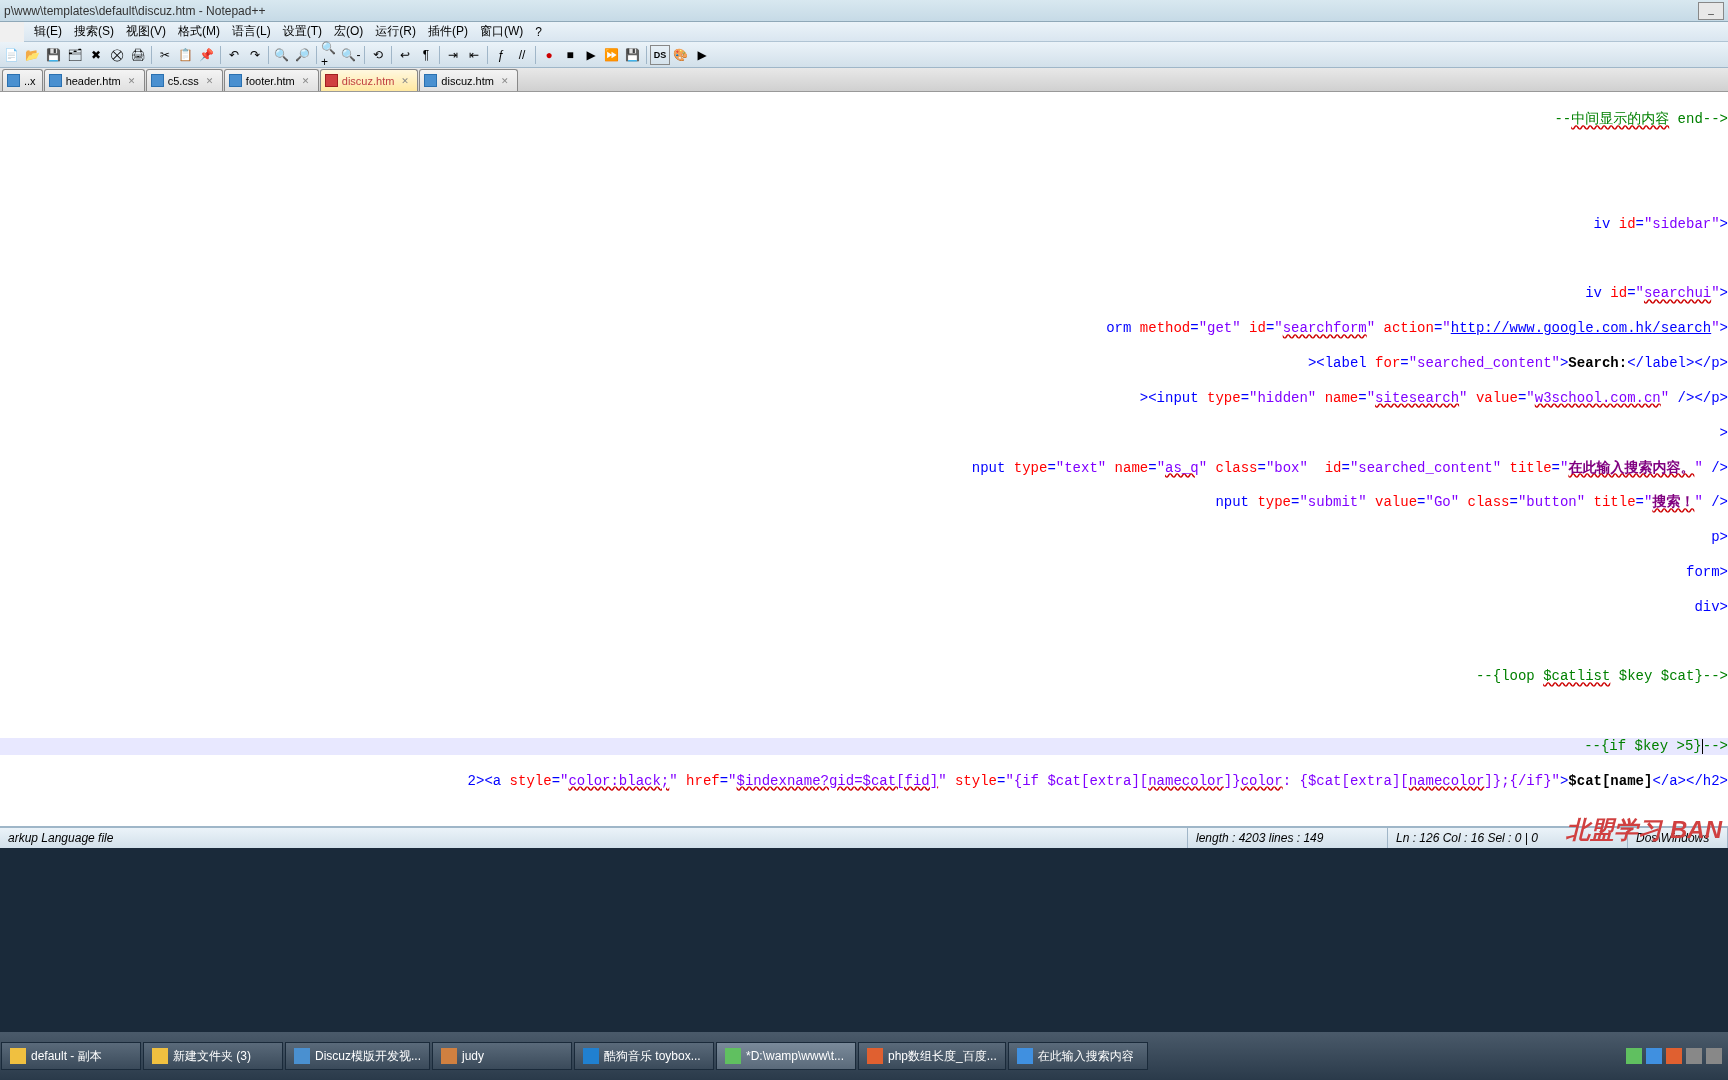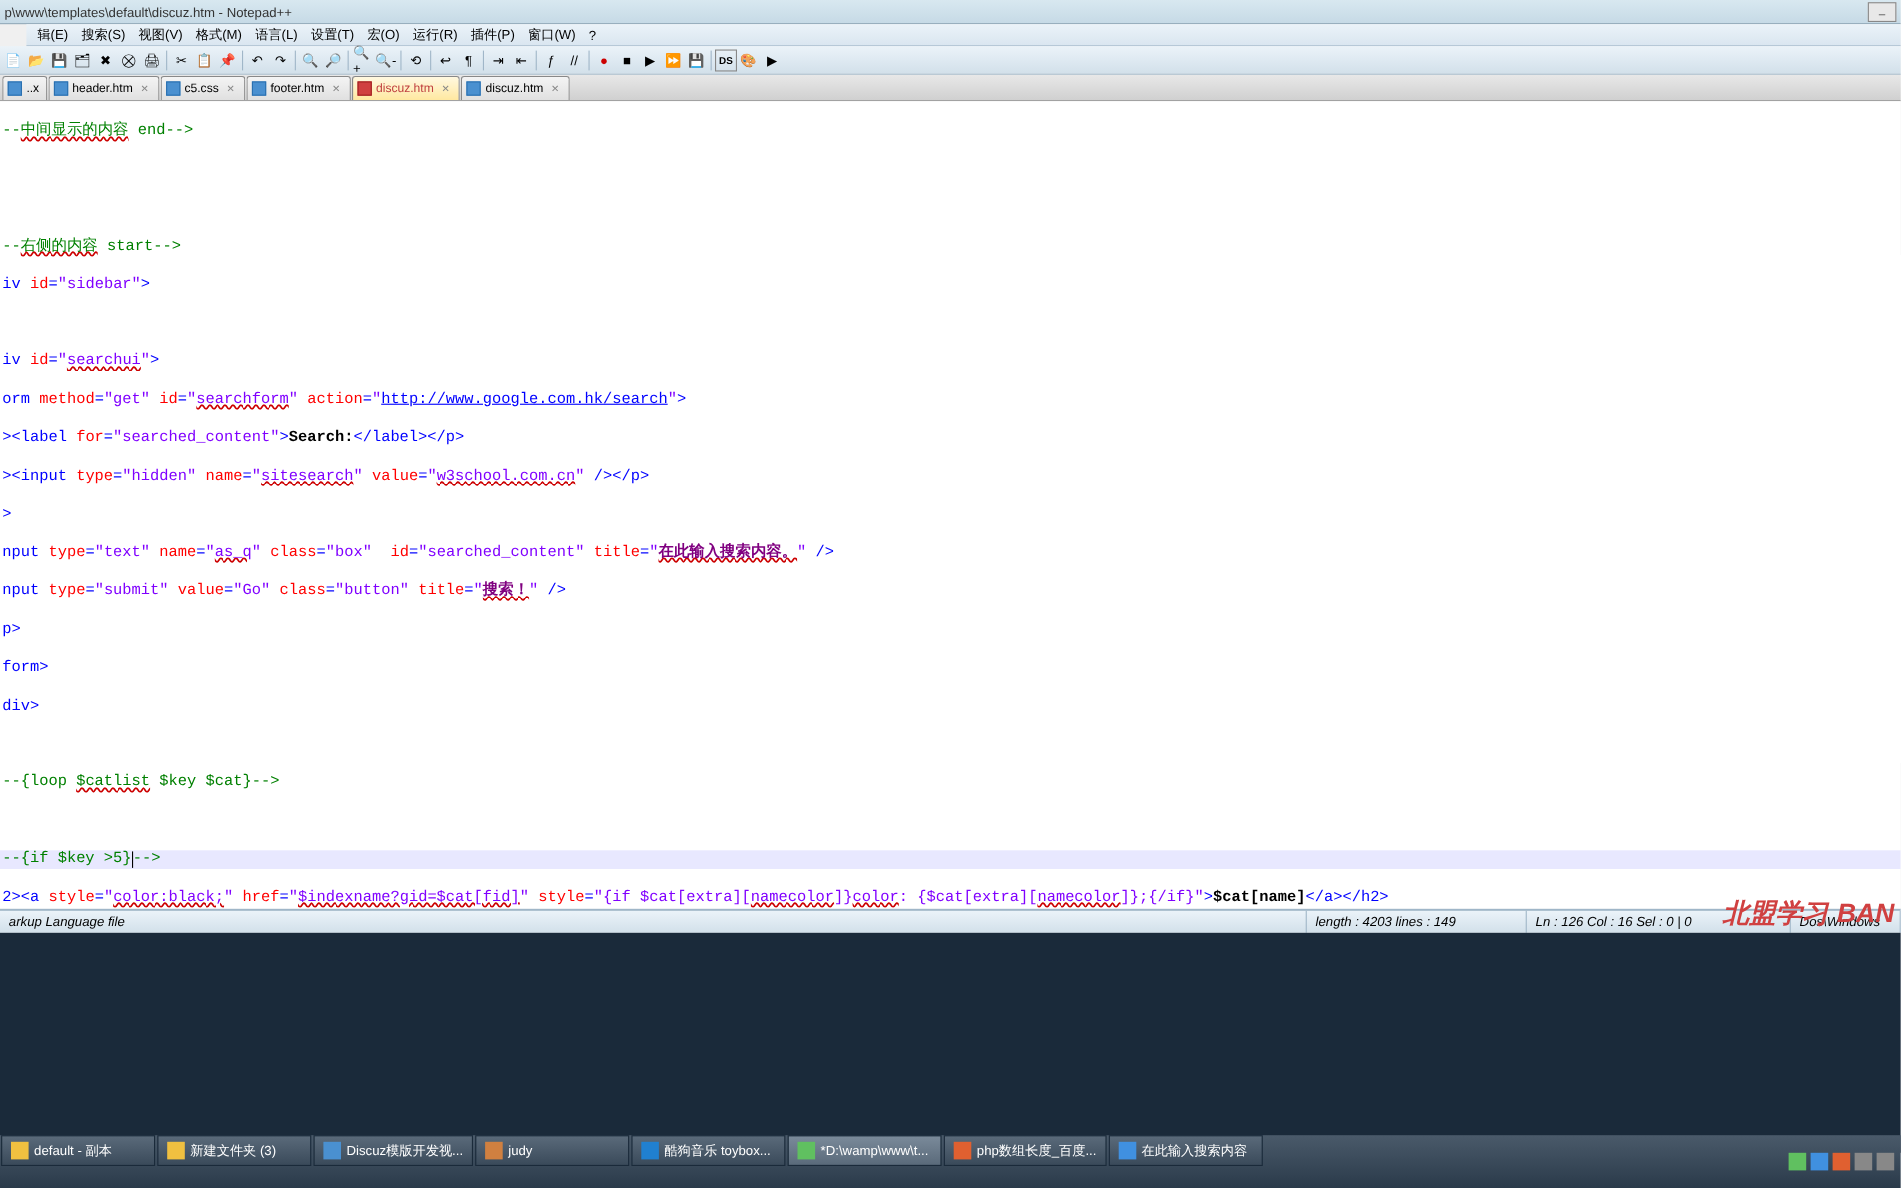--- a/index.html
+++ b/index.html
@@ -21,21 +21,21 @@
 
 
 .tabbar { height: 24px; background: linear-gradient(to bottom, #e8e8e8, #d0d0d0); border-bottom: 1px solid #999; display: flex; align-items: flex-end; padding-left: 2px; }
 .tab { height: 22px; padding: 0 6px 0 4px; background: linear-gradient(to bottom, #f4f4f4, #e0e0e0); border: 1px solid #888; border-bottom: none; margin-right: 1px; display: flex; align-items: center; gap: 4px; font-size: 11px; border-top-left-radius: 3px; border-top-right-radius: 3px; position: relative; }
 .tab.active { background: linear-gradient(to bottom, #fff8e0, #ffe8a0); }
 .tab.unsaved { color: #c04040; }
 .tab-icon { width: 13px; height: 13px; background: #4a90d0; border: 1px solid #2a70b0; }
 .tab-close { width: 10px; height: 10px; font-size: 9px; color: #888; margin-left: 3px; }
 
 
-.editor { background: #fff; height: 734px; overflow: hidden; padding: 2px 0 0 0; font-family: Consolas, "Courier New", monospace; font-size: 14px; line-height: 17.4px; white-space: pre; position: relative; }
+.editor { background: #fff; height: 734px; overflow: hidden; padding: 2px 0 0 0; font-family: Consolas, "Courier New", monospace; font-size: 14px; line-height: 17.4px; white-space: pre; position: relative; text-align: right; }
 .editor .line { padding-left: 2px; }
 .current-line { background: #e8e8ff; }
 .c-green { color: #008000; }
 .c-blue { color: #0000ff; }
 .c-attr { color: #ff0000; }
 .c-purple { color: #8000ff; }
 .c-url { color: #0000ff; text-decoration: underline; }
 .c-dotted { text-decoration: underline; text-decoration-style: wavy; text-decoration-color: #cc0000; }
 .c-black { color: #000; }
 .c-bold { font-weight: bold; }
@@ -43,21 +43,21 @@
 .cursor { display: inline-block; width: 1px; height: 15px; background: #000; vertical-align: text-bottom; }
 
 
 .statusbar { height: 22px; background: linear-gradient(to bottom, #ebf3f9, #d2e0ea); border-top: 2px solid #9fb6c8; display: flex; align-items: center; font-size: 12px; font-style: italic; }
 .statusbar .cell { padding: 0 8px; border-right: 1px solid #a0b6c8; height: 100%; display: flex; align-items: center; }
 .watermark { position: absolute; right: 6px; bottom: 234px; font-size: 24px; font-weight: bold; }
 .wm1 { color: #d04040; }
 .wm2 { color: #d04040; margin-left: 8px; }
 
 
-.taskbar { position: absolute; bottom: 0; left: 0; right: 0; height: 48px; background: linear-gradient(to bottom, #4a5a6a, #2a3a4a); display: flex; }
+.taskbar { position: absolute; bottom: 0; left: 0; right: 0; height: 48px; background: linear-gradient(to bottom, #4a5a6a, #2a3a4a); display: flex; align-items: center; }
 .task-btn { height: 28px; min-width: 140px; max-width: 160px; margin: 0 1px; padding: 0 8px; background: linear-gradient(to bottom, #5a6a7a, #3a4a5a); border: 1px solid #1a2a3a; display: flex; align-items: center; gap: 5px; color: #fff; font-size: 12px; overflow: hidden; white-space: nowrap; }
 .task-btn.active { background: linear-gradient(to bottom, #7a8a9a, #5a6a7a); }
 .task-icon { width: 16px; height: 16px; flex-shrink: 0; }
 .tray { margin-left: auto; display: flex; align-items: center; gap: 4px; padding-right: 6px; color: #fff; }
 .tray-icon { width: 16px; height: 16px; }
 
 
 .desktop-gap { position: absolute; bottom: 32px; left: 0; right: 0; height: 200px; background: #1a2a3a; }
 </style>
 </head>
@@ -156,21 +156,20 @@
       <span class="tab-icon"></span>
       <span>discuz.htm</span>
       <span class="tab-close">✕</span>
     </div>
 </div>
 
 <div class="editor">
 <div class="line"><span class="c-green"><span>--</span><span class="c-dotted">中间显示的内容</span><span> end--&gt;</span></span></div>
 <div class="line"> </div>
 <div class="line"> </div>
-<div class="line"><span class="c-green"><span>--</span><span class="c-dotted">右侧的内容</span><span> start--&gt;</span></span></div>
 <div class="line"><span class="c-blue">iv</span><span class="c-attr"> id</span><span class="c-blue">=</span><span class="c-purple">"sidebar"</span><span class="c-blue">&gt;</span></div>
 <div class="line"> </div>
 <div class="line"><span class="c-blue">iv</span><span class="c-attr"> id</span><span class="c-blue">=</span><span class="c-purple">"<span class="c-dotted">searchui</span>"</span><span class="c-blue">&gt;</span></div>
 <div class="line"><span class="c-blue">orm</span><span class="c-attr"> method</span><span class="c-blue">=</span><span class="c-purple">"get"</span><span class="c-attr"> id</span><span class="c-blue">=</span><span class="c-purple">"<span class="c-dotted">searchform</span>"</span><span class="c-attr"> action</span><span class="c-blue">=</span><span class="c-purple">"<span class="c-url">http://www.google.com.hk/search</span>"</span><span class="c-blue">&gt;</span></div>
 <div class="line"><span class="c-blue">&gt;&lt;label</span><span class="c-attr"> for</span><span class="c-blue">=</span><span class="c-purple">"searched_content"</span><span class="c-blue">&gt;</span><span class="c-black c-bold">Search:</span><span class="c-blue">&lt;/label&gt;&lt;/p&gt;</span></div>
 <div class="line"><span class="c-blue">&gt;&lt;input</span><span class="c-attr"> type</span><span class="c-blue">=</span><span class="c-purple">"hidden"</span><span class="c-attr"> name</span><span class="c-blue">=</span><span class="c-purple">"<span class="c-dotted">sitesearch</span>"</span><span class="c-attr"> value</span><span class="c-blue">=</span><span class="c-purple">"<span class="c-dotted">w3school.com.cn</span>"</span><span class="c-blue"> /&gt;&lt;/p&gt;</span></div>
 <div class="line"><span class="c-blue">&gt;</span></div>
 <div class="line"><span class="c-blue">nput</span><span class="c-attr"> type</span><span class="c-blue">=</span><span class="c-purple">"text"</span><span class="c-attr"> name</span><span class="c-blue">=</span><span class="c-purple">"<span class="c-dotted">as_q</span>"</span><span class="c-attr"> class</span><span class="c-blue">=</span><span class="c-purple">"box"</span><span class="c-attr">  id</span><span class="c-blue">=</span><span class="c-purple">"searched_content"</span><span class="c-attr"> title</span><span class="c-blue">=</span><span class="c-purple">"<span class="c-cn">在此输入搜索内容。</span>"</span><span class="c-blue"> /&gt;</span></div>
 <div class="line"><span class="c-blue">nput</span><span class="c-attr"> type</span><span class="c-blue">=</span><span class="c-purple">"submit"</span><span class="c-attr"> value</span><span class="c-blue">=</span><span class="c-purple">"Go"</span><span class="c-attr"> class</span><span class="c-blue">=</span><span class="c-purple">"button"</span><span class="c-attr"> title</span><span class="c-blue">=</span><span class="c-purple">"<span class="c-cn">搜索！</span>"</span><span class="c-blue"> /&gt;</span></div>
 <div class="line"><span class="c-blue">p&gt;</span></div>

